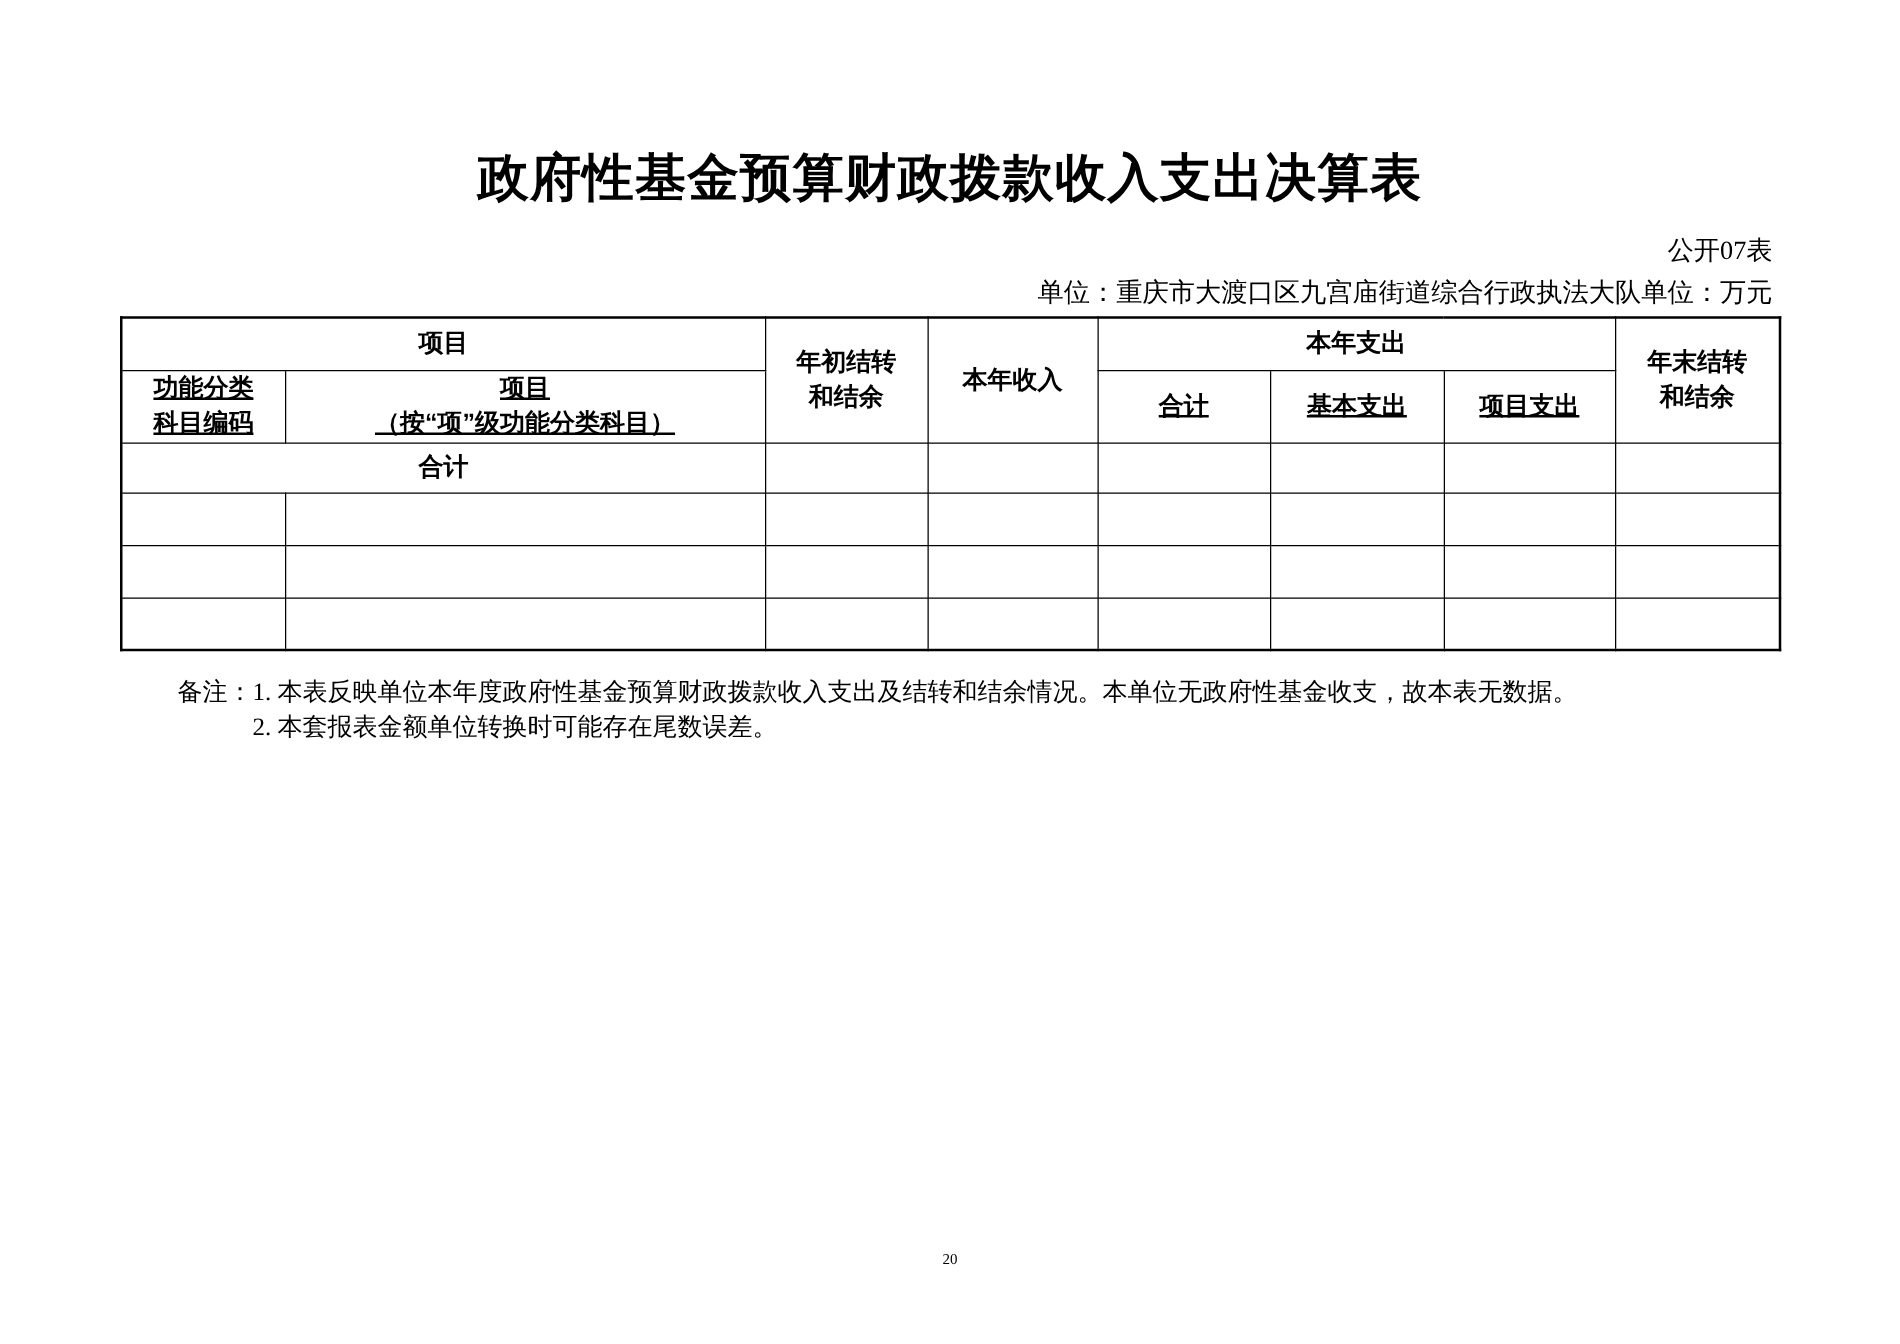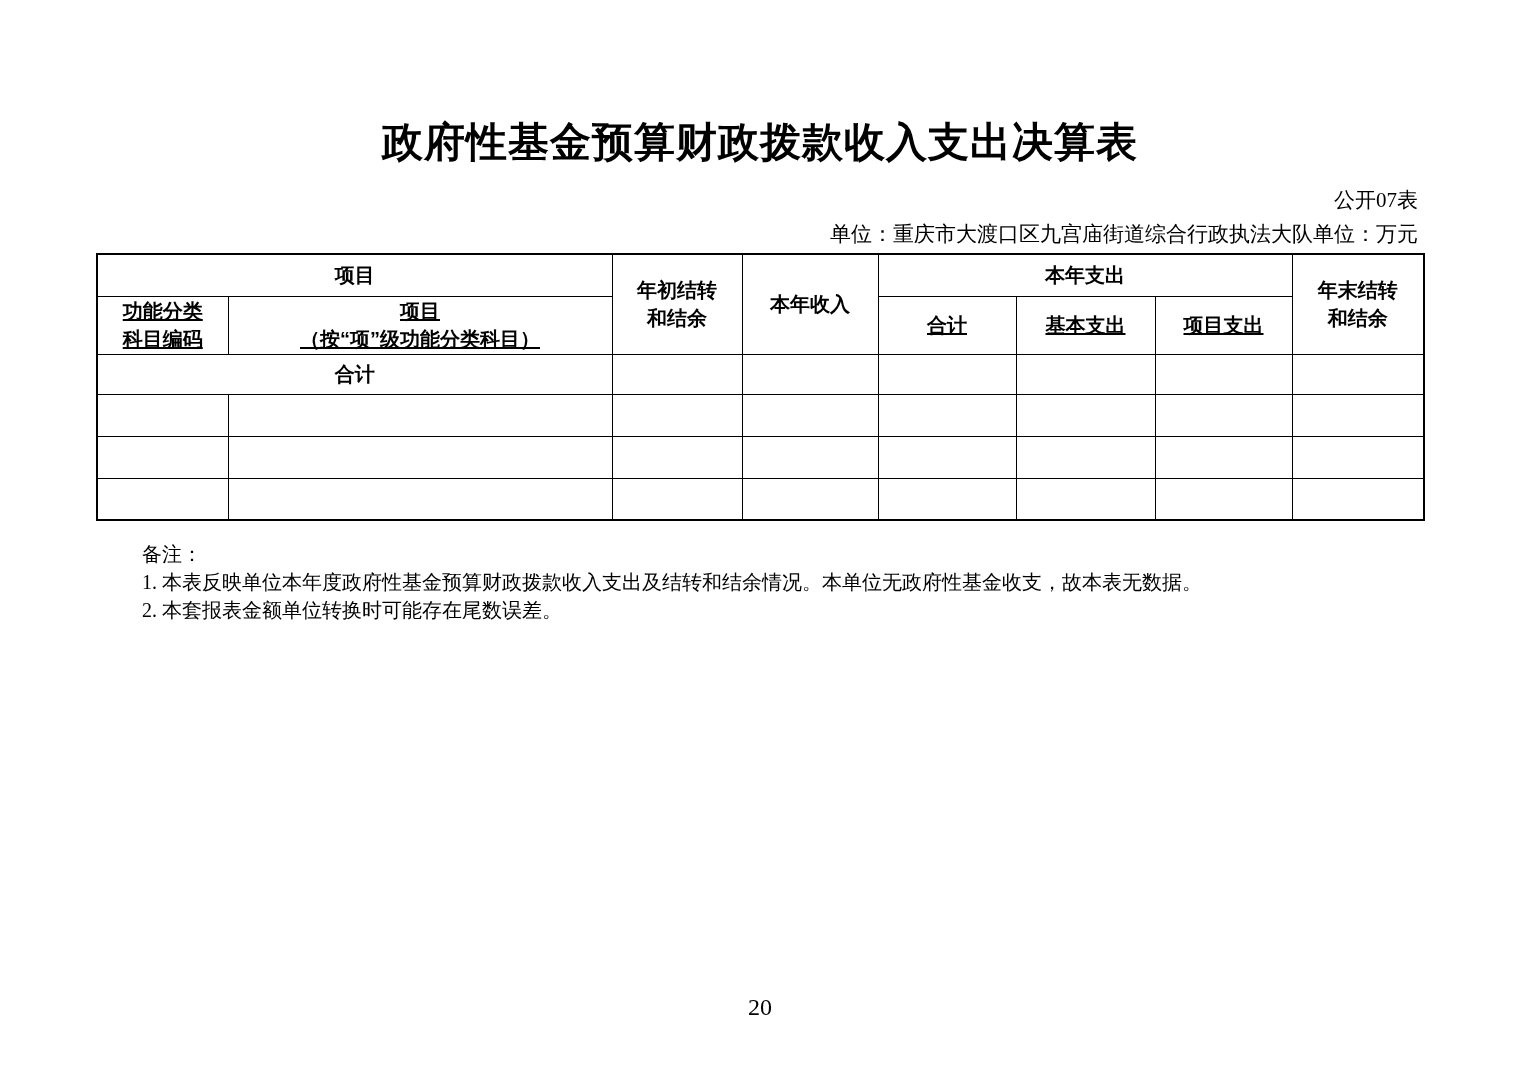--- a/index.html
+++ b/index.html
@@ -79,33 +79,32 @@
   tr.data-row { height: 42px; }
 
   .notes {
     position: absolute;
     top: 540px;
     left: 142px;
     width: 1280px;
     display: flex;
     font-size: 20px;
     line-height: 28px;
-    flex-direction: column;
   }
   .notes-label { flex: 0 0 auto; white-space: nowrap; }
   .notes-items { flex: 1 1 auto; }
 
   .page-number {
     position: absolute;
     top: 995px;
     left: 0;
     width: 1520px;
     text-align: center;
     font-family: "Liberation Serif", serif;
-    font-size: 24px;
+    font-size: 12px;
     line-height: 24px;
   }
 </style>
 </head>
 <body>
 
 <div class="doc-title">政府性基金预算财政拨款收入支出决算表</div>
 
 <div class="meta-code kai">公开07表</div>
 

